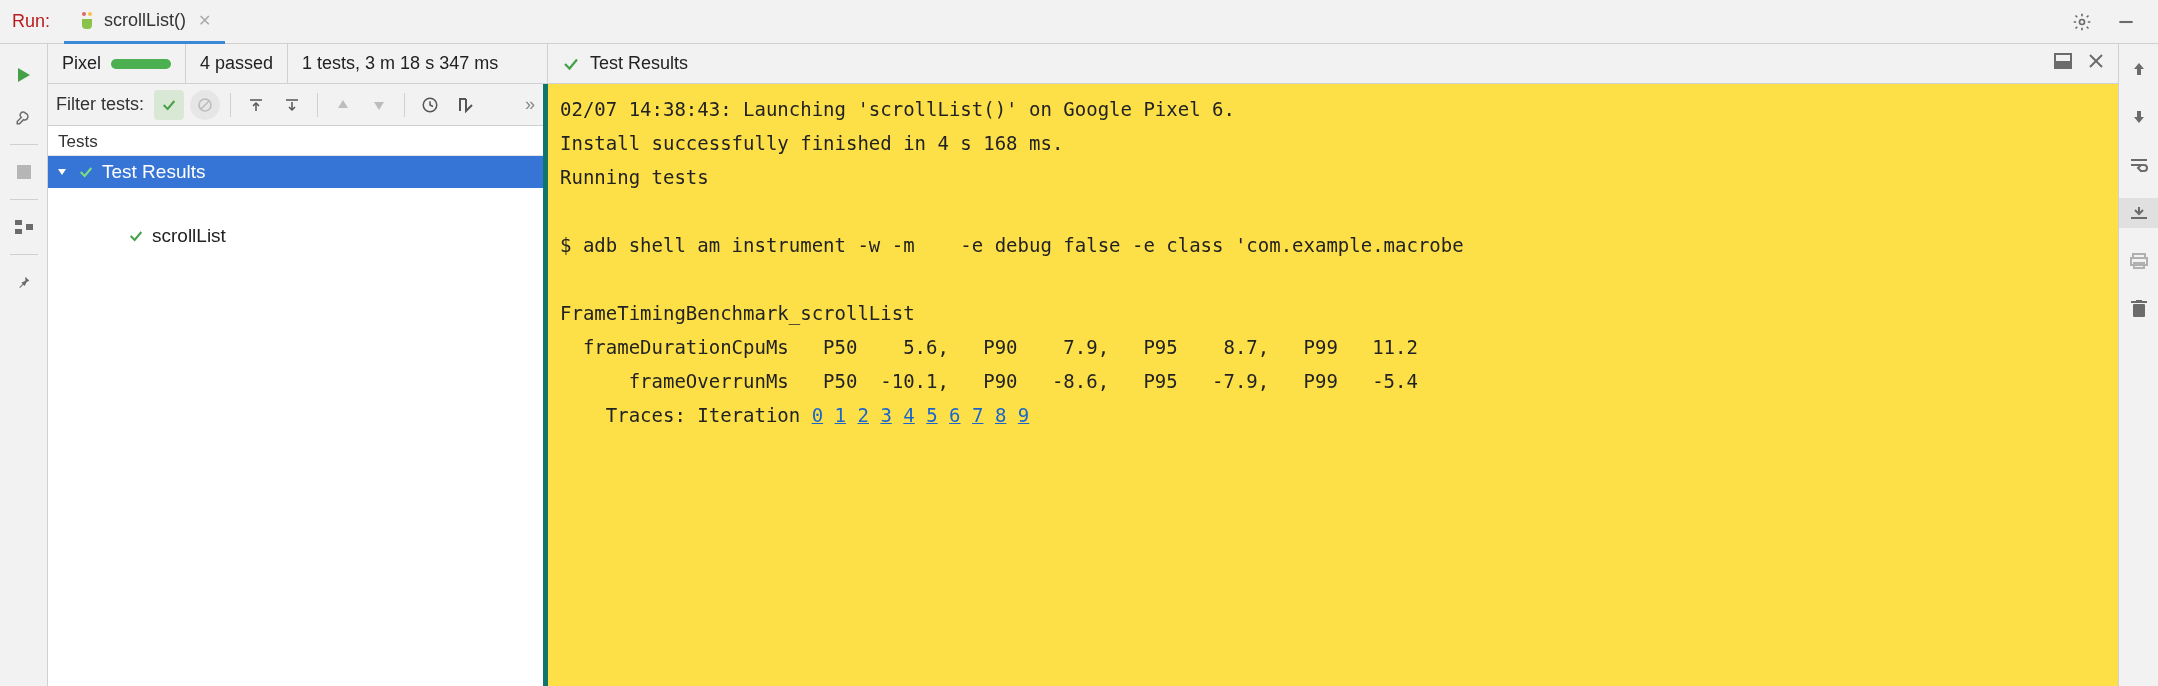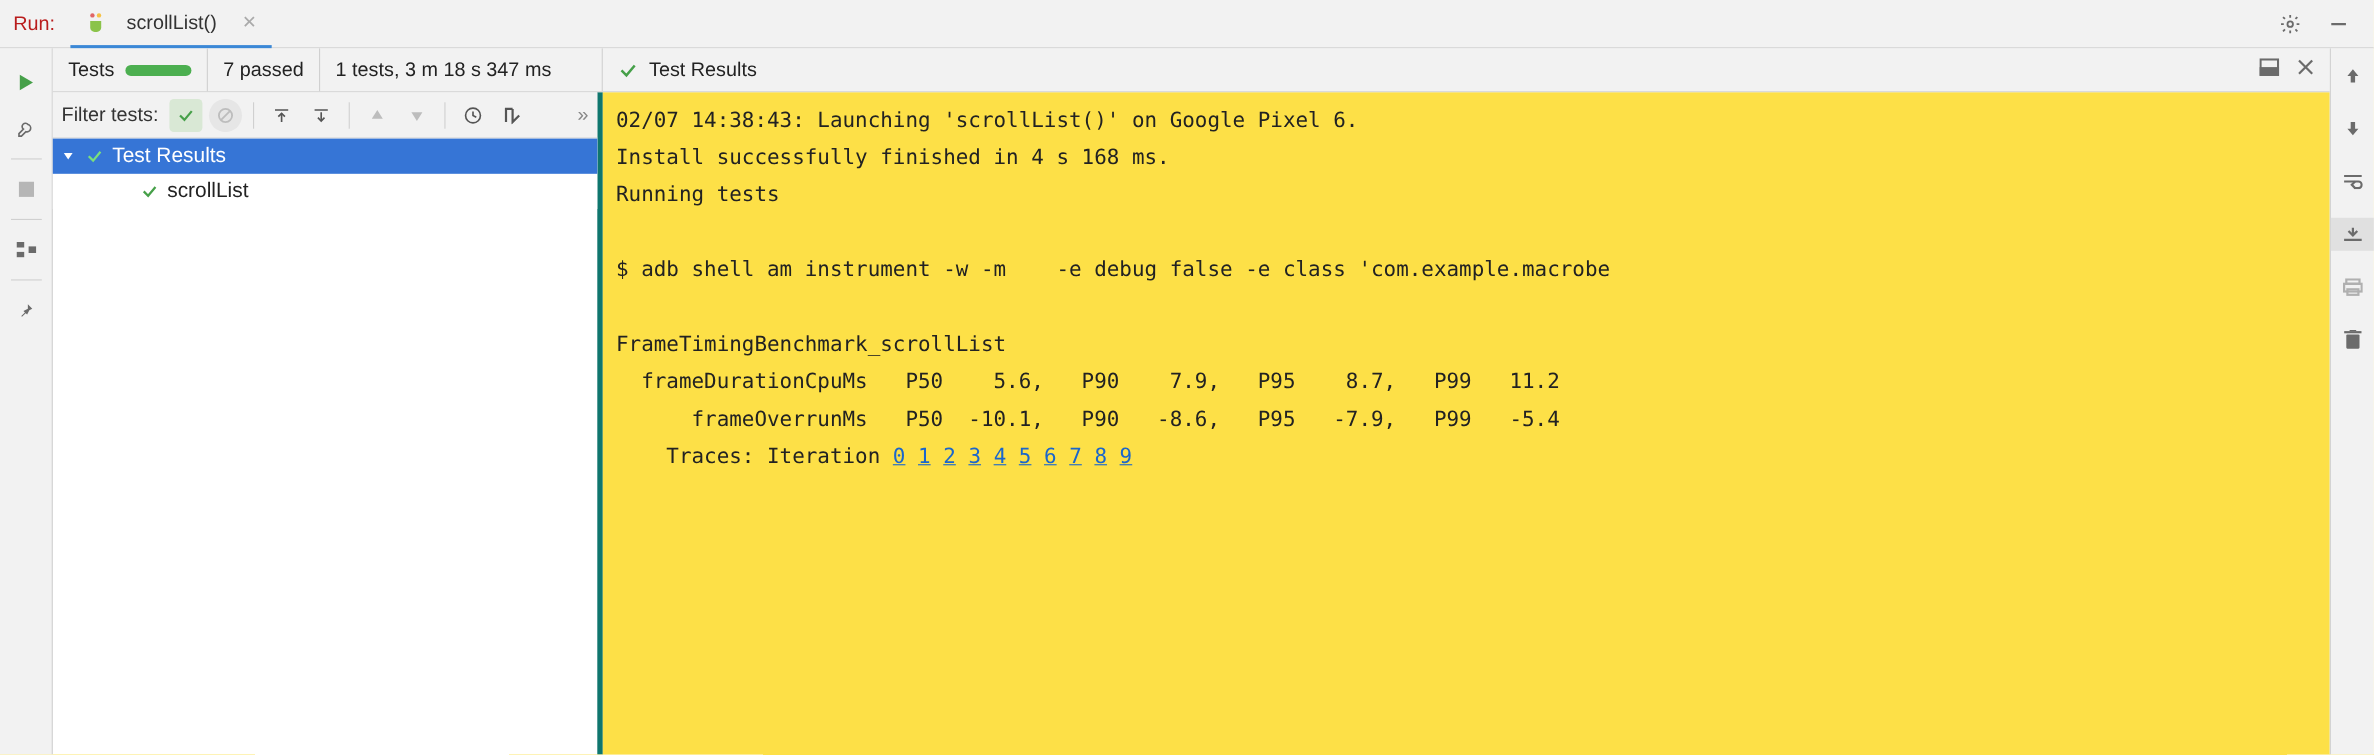--- a/index.html
+++ b/index.html
@@ -23,21 +23,21 @@
   padding: 0 8px;
 }
 .run-label { margin: 0 14px 0 4px; color: #b91c1c; }
 .tab {
   display: flex;
   align-items: center;
   height: 44px;
   padding: 0 14px;
   background: #f2f2f2;
   border-bottom: 3px solid #3b88d6;
-  gap: 19px;
+  gap: 8px;
 }
 .tab-icon svg { display: block; }
 .tab-text { color: #333; }
 .tab-close { color: #aaa; font-size: 16px; margin-left: 4px; }
 .top-right-icons { margin-left: auto; display: flex; gap: 24px; padding: 0 14px; color: #666; }
 .top-right-icons svg { display: block; }
 
 .main-row {
   flex: 1;
   display: flex;
@@ -110,21 +110,21 @@
 .filter-row .more { margin-left: auto; color: #888; }
 
 .content-row { flex: 1; display: flex; min-height: 0; }
 .tree-panel { width: 500px; border-right: 1px solid #d0d0d0; background: #fff; display: flex; flex-direction: column; }
 .tree-header { height: 30px; padding: 6px 10px; color: #333; font-size: 17px; border-bottom: 1px solid #e5e5e5; }
 .tree { flex: 1; padding-top: 0; font-size: 19px; }
 .tree-item { display: flex; align-items: center; height: 32px; gap: 8px; padding-left: 8px; }
 .tree-item.selected { background: #3675d6; color: #fff; }
 .tree-item.selected .chev { color: #fff; }
 .indent1 { padding-left: 30px; }
-.indent2 { padding-left: 80px; }
+.indent2 { padding-left: 80px; margin-top: 32px; }
 .chev { width: 14px; display: inline-flex; color: #6b6b6b; }
 
 .output-panel { flex: 1; background: #fde047; overflow: hidden; font-family: "SF Mono", Menlo, Consolas, monospace; font-size: 19px; line-height: 34px; color: #222; padding: 8px 12px; white-space: pre; }
 .output-panel a { color: #1a66cc; text-decoration: underline; }
 
 .right-gutter {
   width: 40px;
   background: #f2f2f2;
   border-left: 1px solid #d0d0d0;
   display: flex;
@@ -201,25 +201,25 @@
           <path d="M14 4l6 6-4 2-3 6-2-2-5 5-1-1 5-5-2-2 6-3z"></path>
         </svg>
     </div>
   </div>
 
   <div class="center-col">
 
     <div class="status-row">
       <div class="left-status-half">
         <div class="cell">
-          <span>Tests</span>
+          <span>Pixel</span>
           <span class="status-bar"></span>
         </div>
         <div class="cell">
-          <span>7 passed</span>
+          <span>4 passed</span>
         </div>
         <div class="cell">
           <span>1 tests, 3 m 18 s 347 ms</span>
         </div>
       </div>
       <div class="right-status-half">
         <span class="chk">
           <svg width="18" height="18" viewBox="0 0 24 24" fill="none" stroke="#46a049" stroke-width="3">
               <polyline points="4,12 10,18 20,6"></polyline>
             </svg>
@@ -293,20 +293,21 @@
           <span class="tbtn">
             <svg width="16" height="16" viewBox="0 0 16 16" fill="none" stroke="#555" stroke-width="2">
                 <polyline points="2,14 2,2 8,2"></polyline>
                 <polyline points="14,8 8,14 8,2"></polyline>
               </svg>
           </span>
           <span class="more">»</span>
         </div>
 
         <div class="tree-panel" style="width:100%;border-right:none;">
+          <div class="tree-header">Tests</div>
           <div class="tree">
             <div class="tree-item selected">
               <span class="chev">
                 <svg width="12" height="12" viewBox="0 0 12 12" fill="currentColor">
                     <polygon points="2,3 10,3 6,9"></polygon>
                   </svg>
               </span>
               <span class="chk">
                 <svg width="16" height="16" viewBox="0 0 24 24" fill="none" stroke="#7be07b" stroke-width="3">
                     <polyline points="4,12 10,18 20,6"></polyline>

